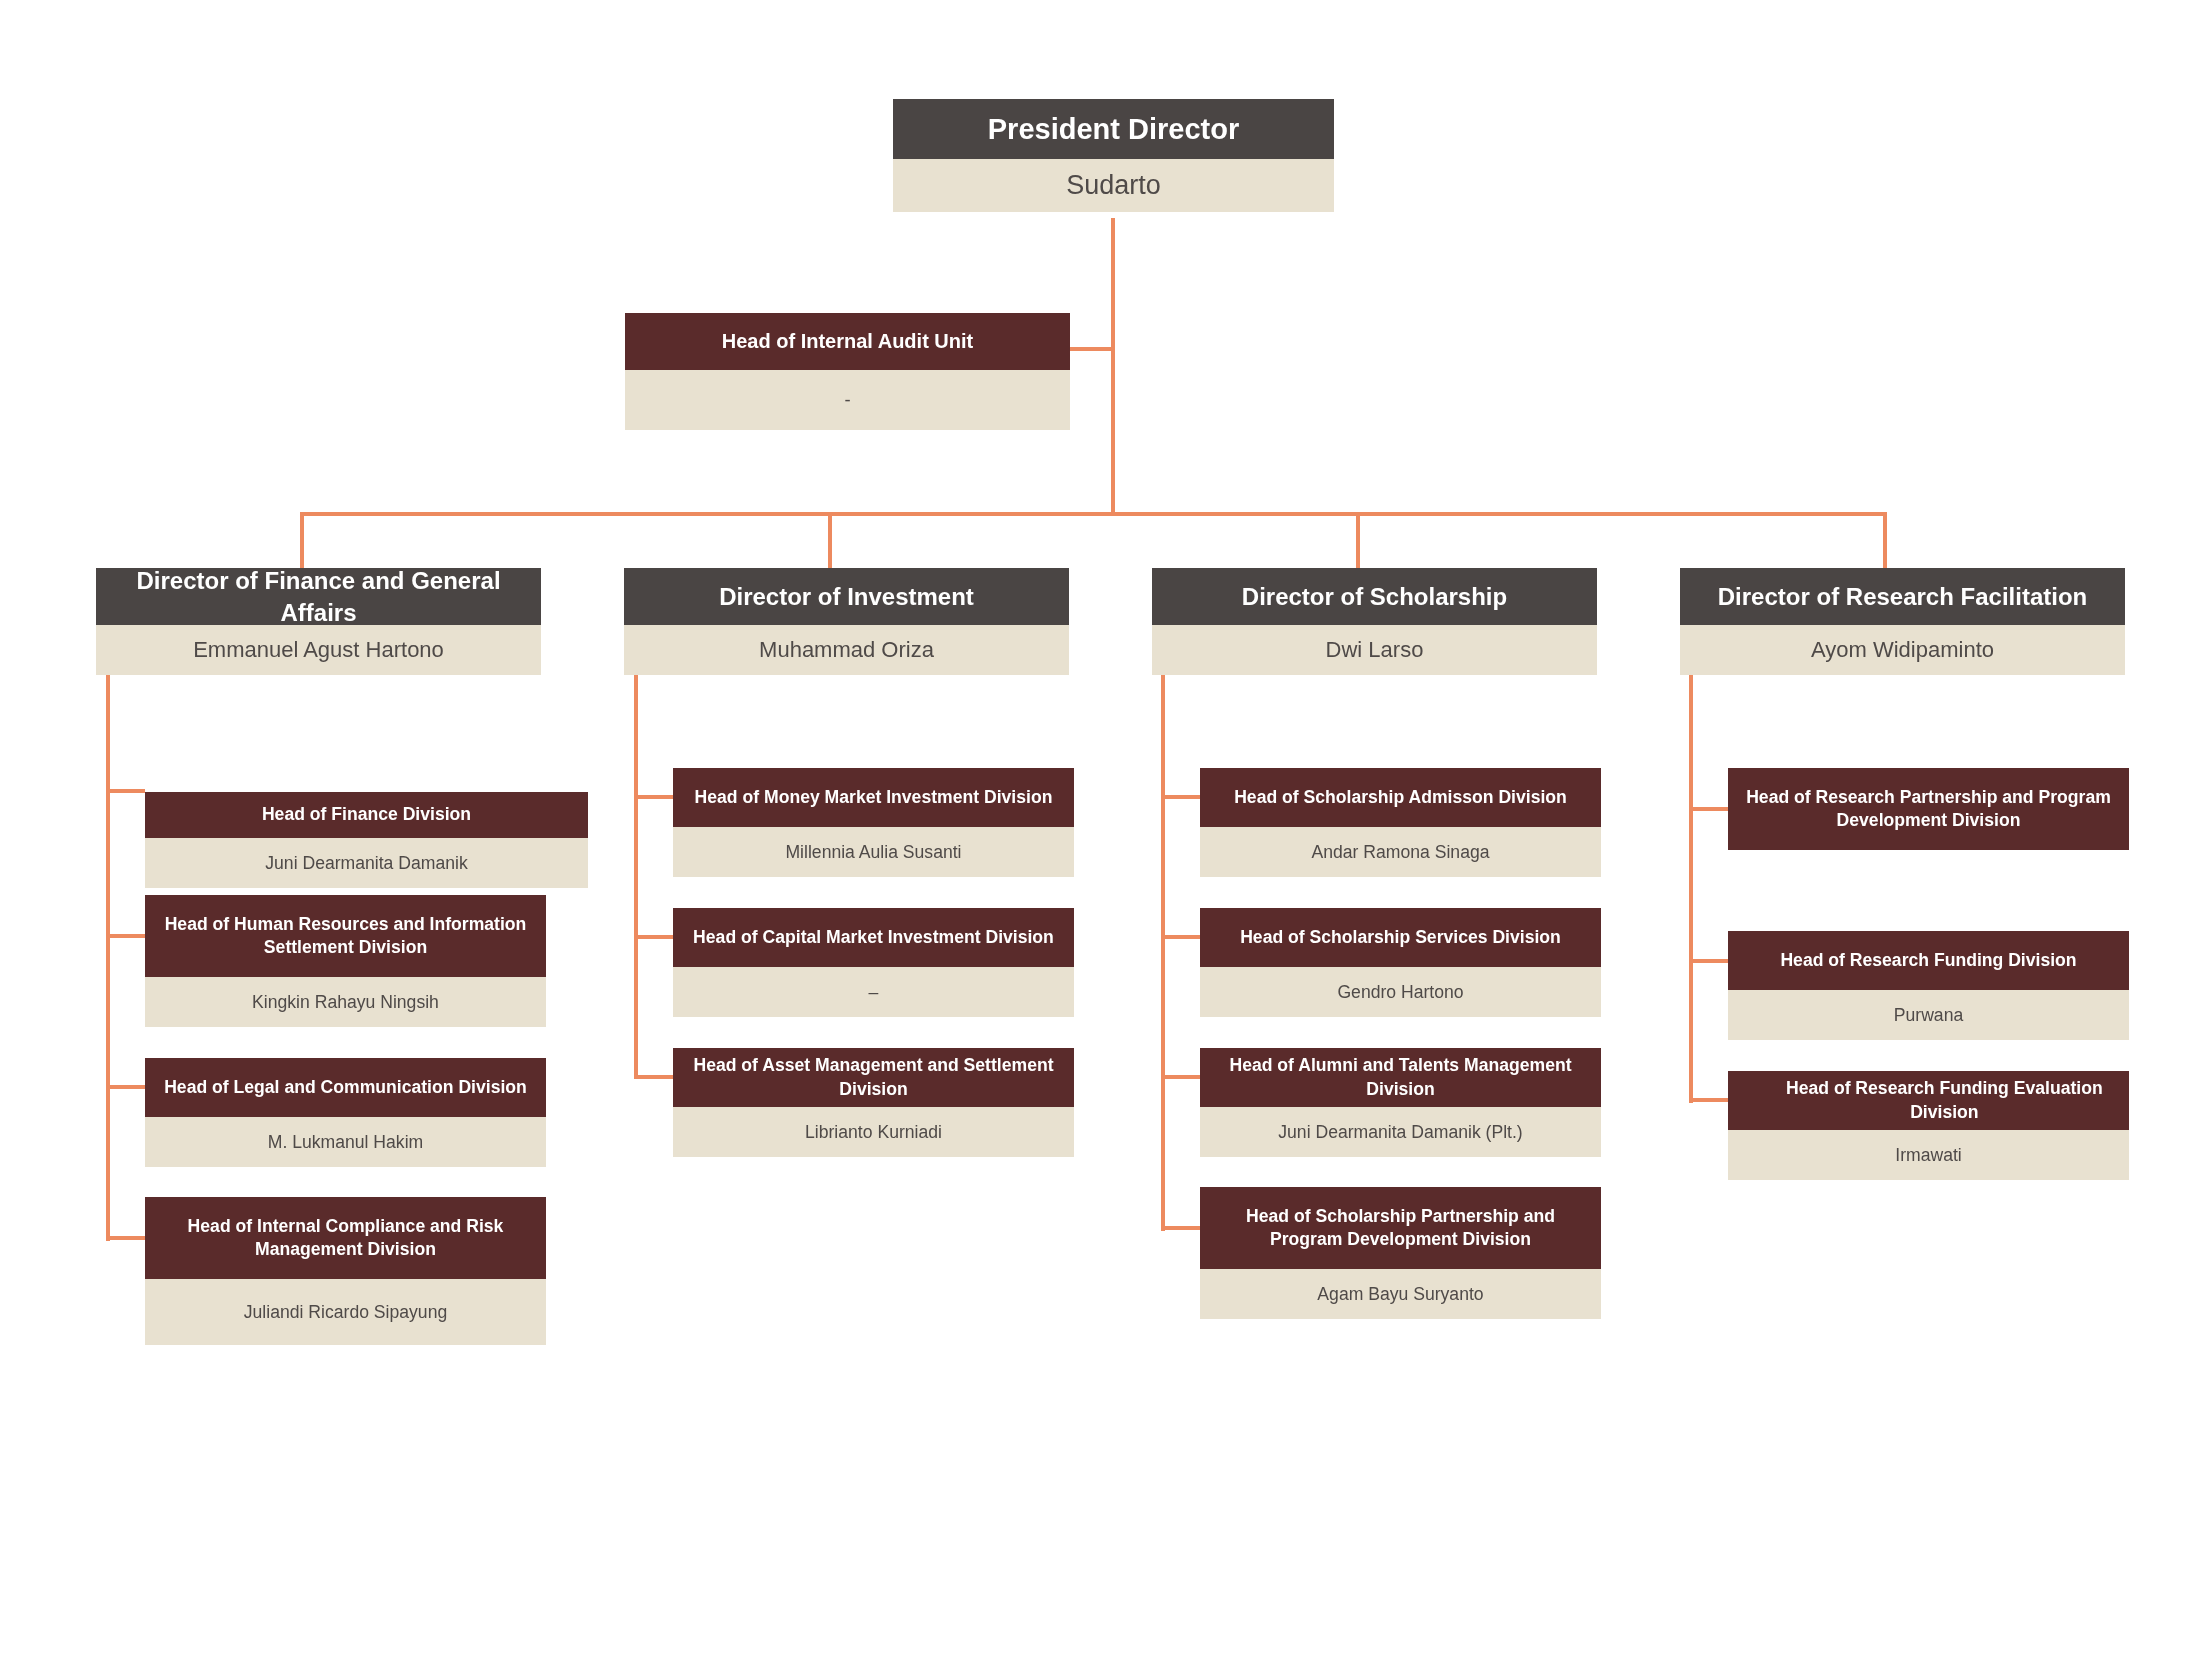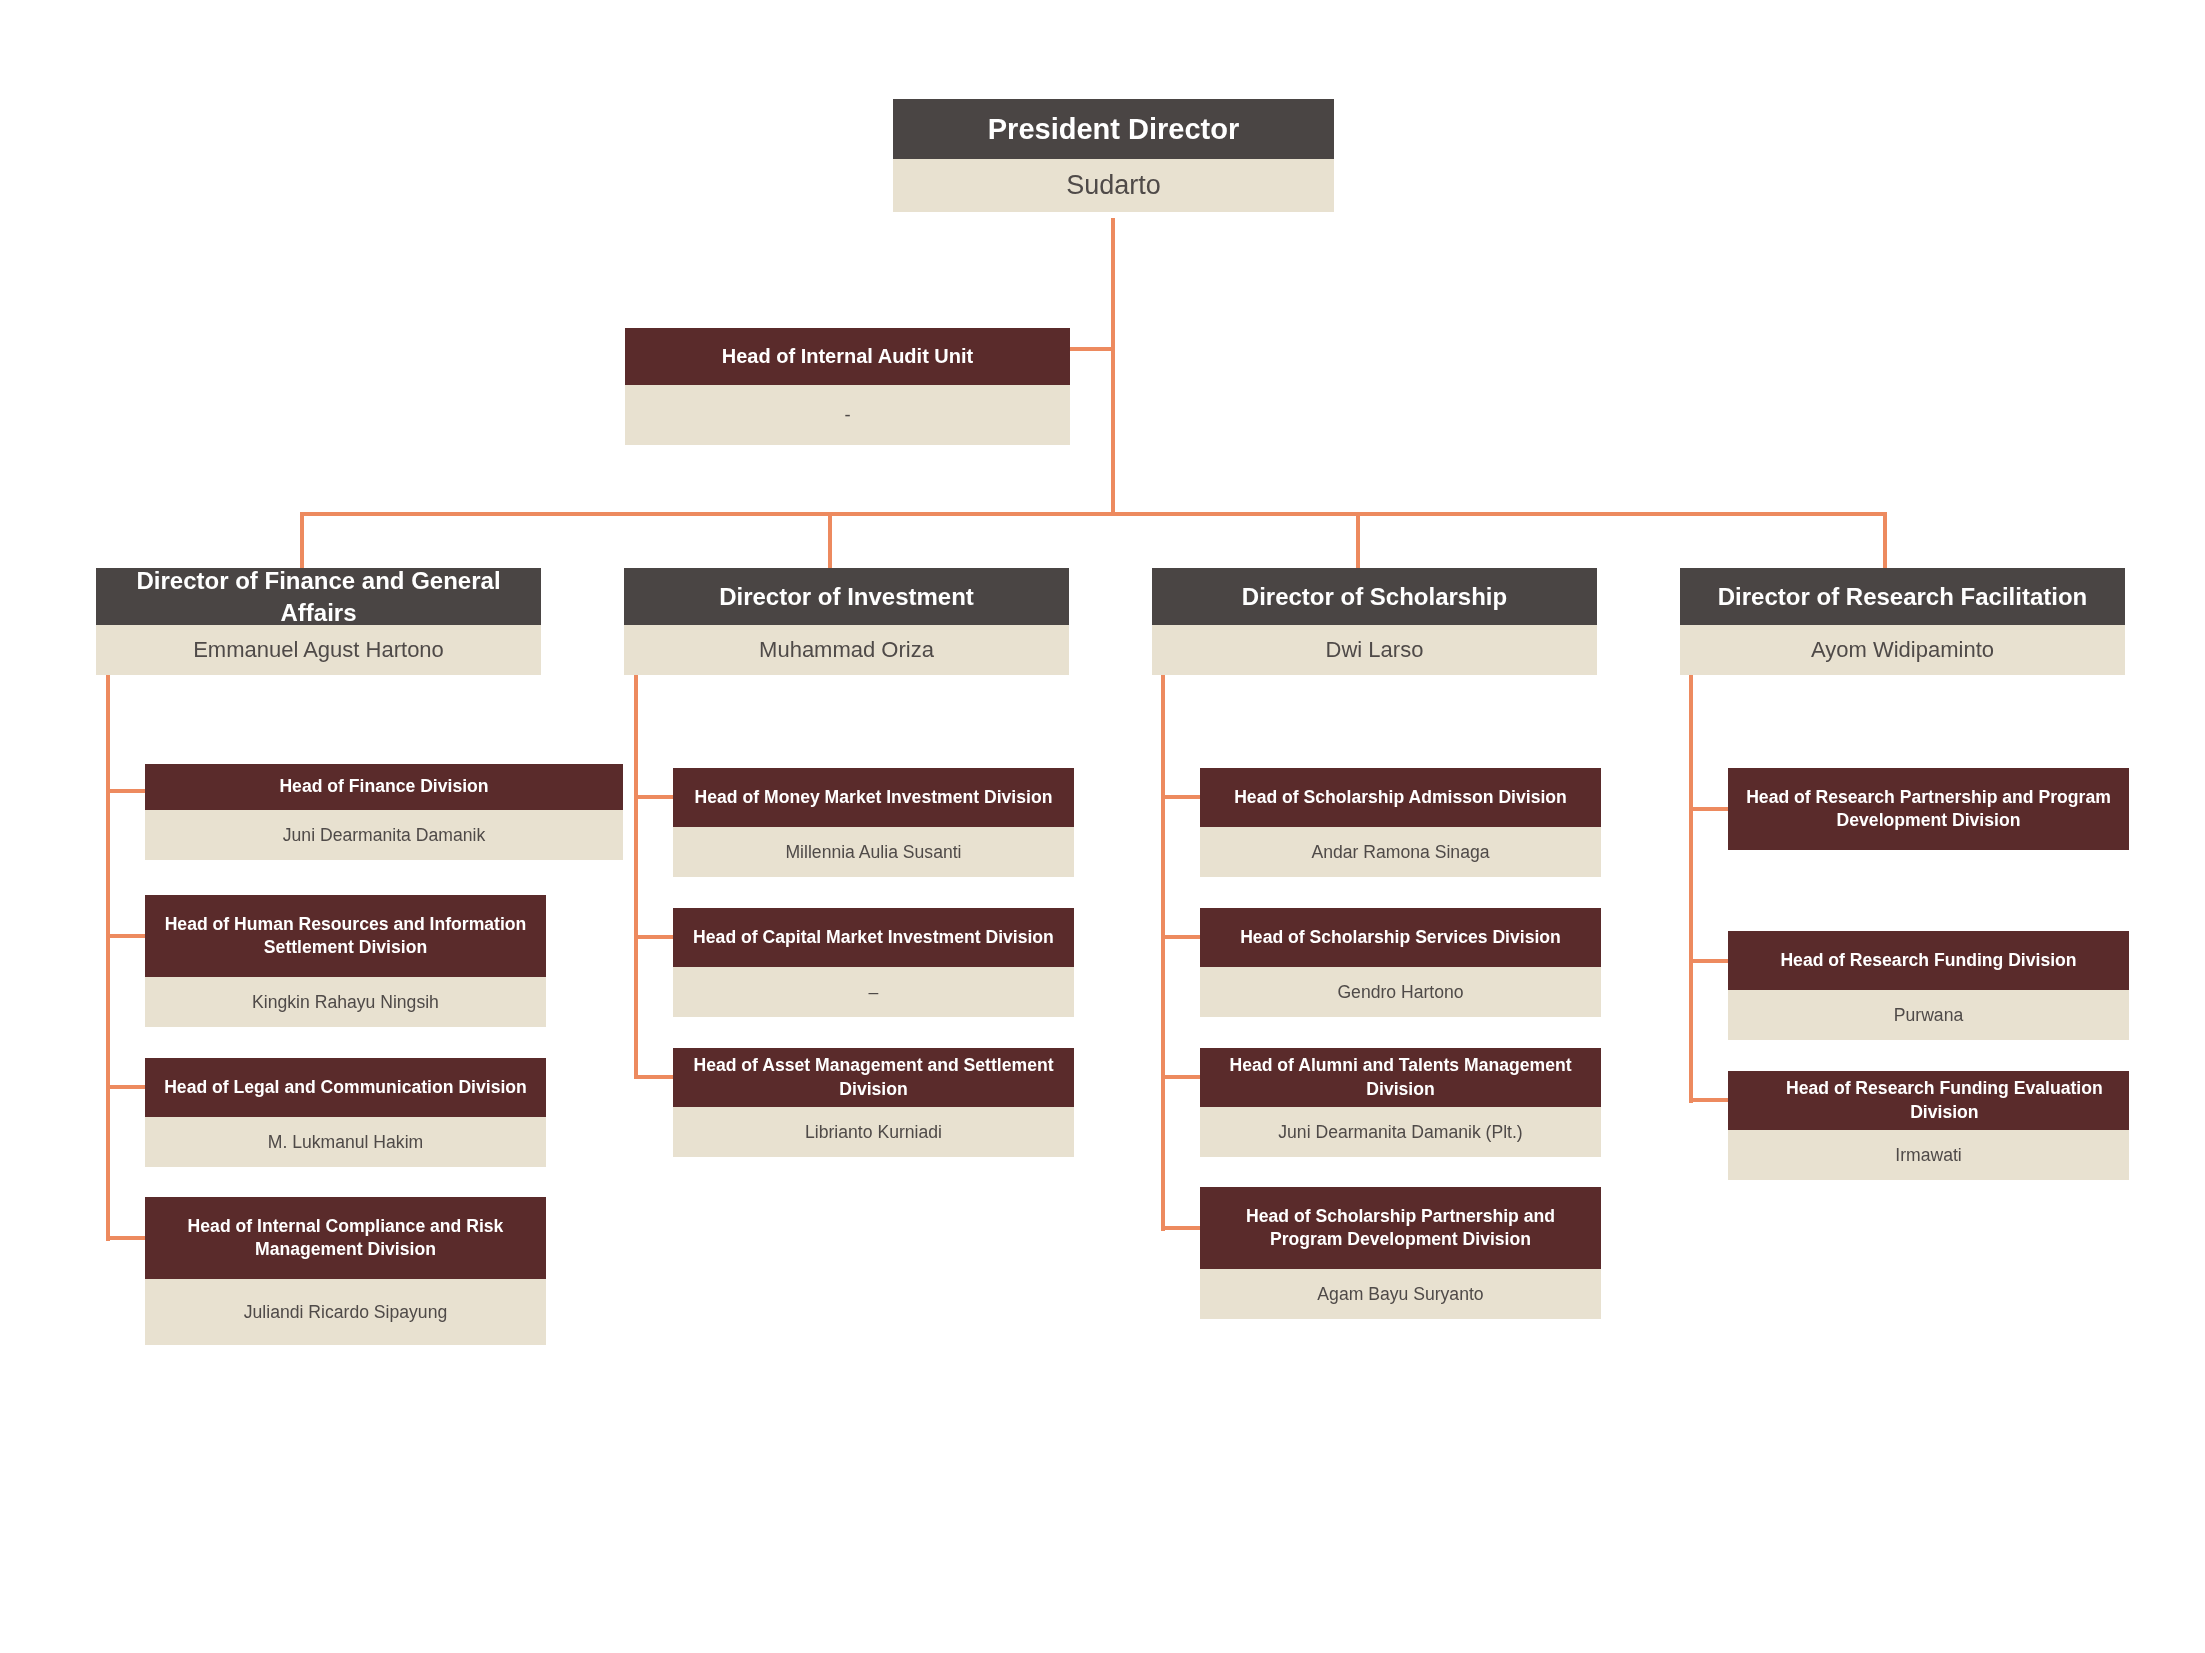--- a/index.html
+++ b/index.html
@@ -35,21 +35,21 @@
     padding:2.9px 7.4px;
     line-height:1.3;
   }
 
   
   .root           { left:893px; top:99px; width:441px; }
   .root .hdr      { background:#4a4544; height:60px; font-size:29px; }
   .root .nm       { height:53px; font-size:27px; }
 
   
-  .audit          { left:625px; top:328px; width:445px; }
+  .audit          { left:625px; top:313px; width:445px; }
   .audit .hdr     { background:#5a2b2b; height:57px; font-size:20px; }
   .audit .nm      { height:60px; font-size:18.4px; }
 
   
   .dir            { width:445px; top:568px; }
   .dir .hdr       { background:#4a4544; height:57px; font-size:24px; }
   .dir .nm        { height:50px; font-size:22px; }
   .dir0 { left:96px; }
   .dir1 { left:624px; }
   .dir2 { left:1152px; }
@@ -117,21 +117,21 @@
 <div class="node dir dir2">
   <div class="hdr">Director of Scholarship</div>
   <div class="nm">Dwi Larso</div>
 </div>
 <div class="node dir dir3">
   <div class="hdr">Director of Research Facilitation</div>
   <div class="nm">Ayom Widipaminto</div>
 </div>
 
 <div id="sub-layer">
-    <div class="node sub" style="left: 145px; top: 764px; width: 478px; border-radius: 29px;">
+    <div class="node sub" style="left: 145px; top: 792px; width: 443px; border-radius: 29px;">
       <div class="hdr" style="height: 46px;">Head of Finance Division</div>
       <div class="nm" style="height: 50px;">Juni Dearmanita Damanik</div>
     </div>
     <div class="node sub" style="left: 145px; top: 895px; width: 401px;">
       <div class="hdr" style="height: 82px;">Head of Human Resources and Information Settlement Division</div>
       <div class="nm" style="height: 50px;">Kingkin Rahayu Ningsih</div>
     </div>
     <div class="node sub" style="left: 145px; top: 1058px; width: 401px;">
       <div class="hdr" style="height: 59px;">Head of Legal and Communication Division</div>
       <div class="nm" style="height: 50px;">M. Lukmanul Hakim</div>

